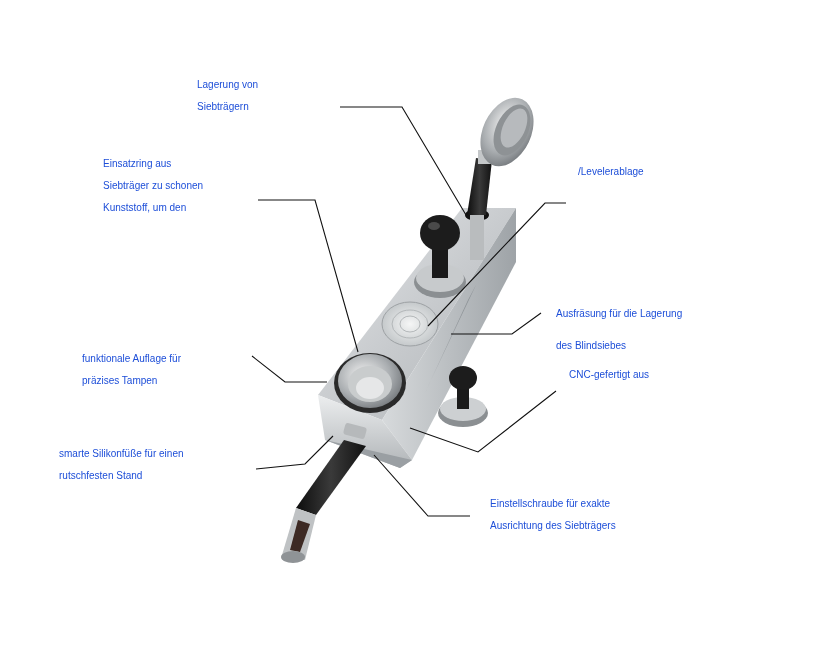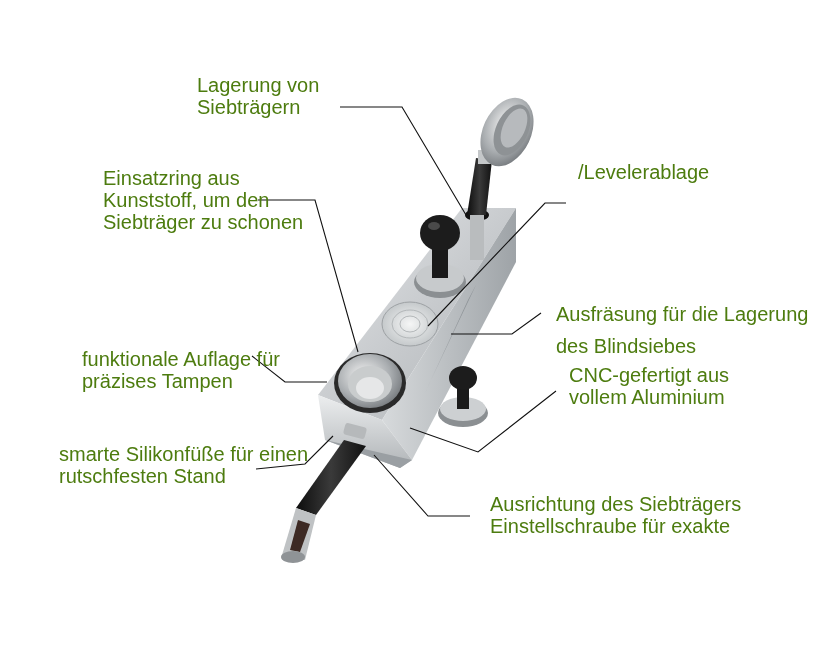--- a/index.html
+++ b/index.html
@@ -1,18 +1,18 @@
 <!DOCTYPE html>
 <html><head>
   <meta charset="utf-8">
   <style>
     html, body { margin: 0; padding: 0; background: #ffffff; }
     body { width: 825px; height: 647px; position: relative; overflow: hidden;
            font-family: "Liberation Sans", "DejaVu Sans", sans-serif; color: #1a1a1a; }
-    .label { position: absolute; font-size: 20px; line-height: 22px; color: #4d7c0f; white-space: nowrap; }
+    .label { position: absolute; font-size: 10px; line-height: 22px; color: #1d4ed8; white-space: nowrap; }
     .label span { display: block; }
     svg.art { position: absolute; left: 0; top: 0; }
   </style>
 </head>
 <body>
 
 <svg class="art" width="825" height="647" viewBox="0 0 825 647">
   <defs>
     <linearGradient id="alTop" x1="0" y1="0" x2="1" y2="1">
       <stop offset="0" stop-color="#e6e8ea"></stop>
@@ -110,46 +110,45 @@
     <polyline points="256,469 305,464 333,436"></polyline>
     <polyline points="470,516 428,516 374,455"></polyline>
   </g>
 </svg>
 
 <div class="label" style="left:197px; top:74px;">
   <span>Lagerung von</span>
   <span>Siebträgern</span>
 </div>
 
-<div class="label" style="left:103px; top:167px;">
+<div class="label" style="left:103px; top:153px;">
   <span>Einsatzring aus</span>
+  <span>Siebträger zu schonen</span>
   <span>Kunststoff, um den</span>
-  <span>Siebträger zu schonen</span>
 </div>
 
 <div class="label" style="left:578px; top:161px;">
   <span>/Levelerablage</span>
 </div>
 
 <div class="label" style="left:556px; top:286px; line-height:32px;margin-top:12px;">
   <span>Ausfräsung für die Lagerung</span>
   <span>des Blindsiebes</span>
 </div>
 
 <div class="label" style="left:82px; top:348px;">
   <span>funktionale Auflage für</span>
   <span>präzises Tampen</span>
 </div>
 
 <div class="label" style="left:569px; top:364px;">
   <span>CNC-gefertigt aus</span>
-  <span>vollem Aluminium</span>
 </div>
 
 <div class="label" style="left:59px; top:443px;">
   <span>smarte Silikonfüße für einen</span>
   <span>rutschfesten Stand</span>
 </div>
 
 <div class="label" style="left:490px; top:493px;">
+  <span>Einstellschraube für exakte</span>
   <span>Ausrichtung des Siebträgers</span>
-  <span>Einstellschraube für exakte</span>
 </div>
 
 </body></html>

